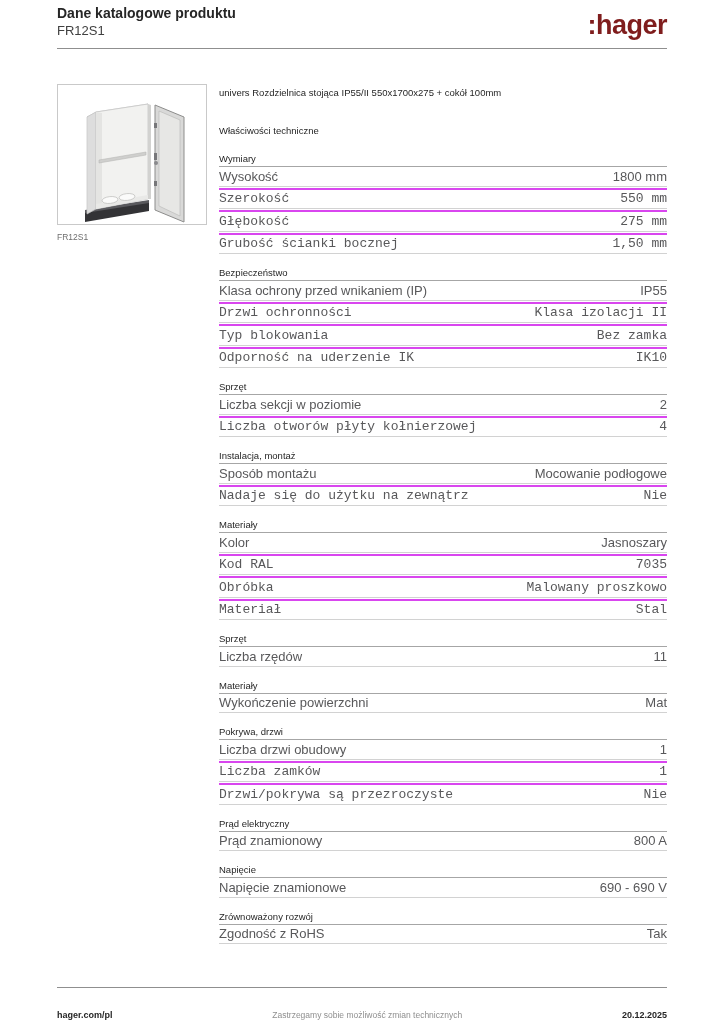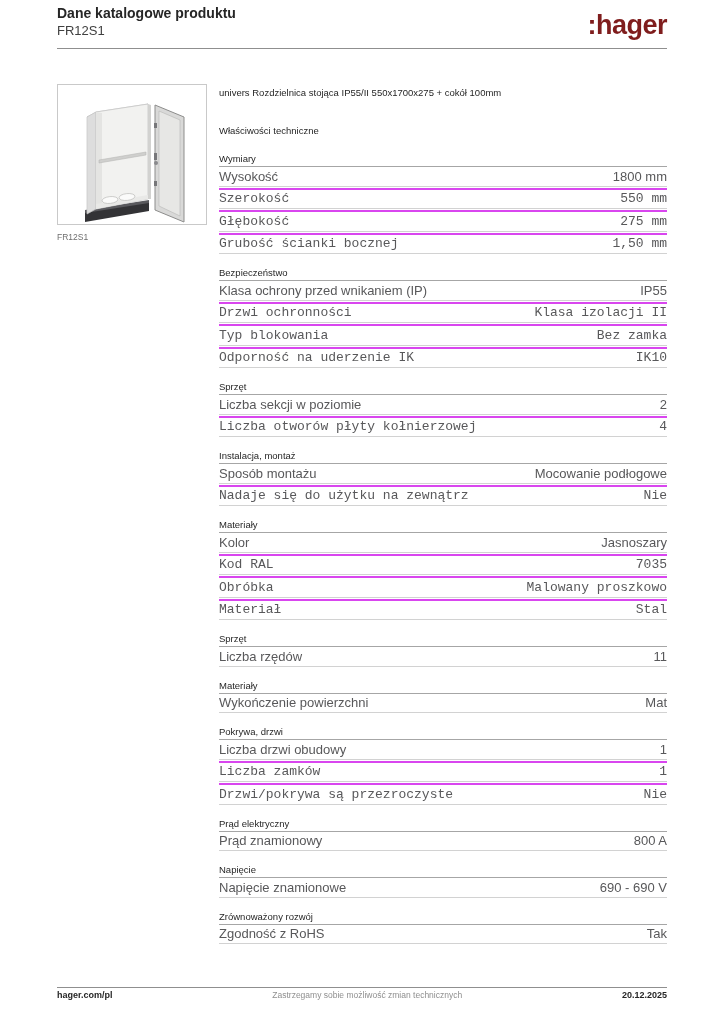--- a/index.html
+++ b/index.html
@@ -34,21 +34,21 @@
     font-size:13px; color:#58585a;
     padding:1.5px 0 2px 0;
     border-bottom:1px solid #d2d2d2;
   }
   .row + .row { border-top:2px solid #d946ef; margin-top:1px;font-family:Liberation Mono, monospace; }
   .row .lbl { text-align:left; }
   .row .val { text-align:right; white-space:nowrap; padding-left:10px; }
   
   .footer {
     position:absolute; left:57px; right:57px; top:987px;
-    border-top:1px solid #8f8f8f; padding-top:2px;
+    border-top:1px solid #8f8f8f; padding-top:22px;
     display:flex; justify-content:space-between; align-items:baseline;
   }
   .footer .site { font-size:9px; font-weight:bold; color:#262626; }
   .footer .disclaimer { font-size:8.5px; color:#8f8f8f; }
   .footer .date { font-size:9px; font-weight:bold; color:#262626;text-align:right; }
 </style>
 </head>
 <body>
 
 <div class="page">

